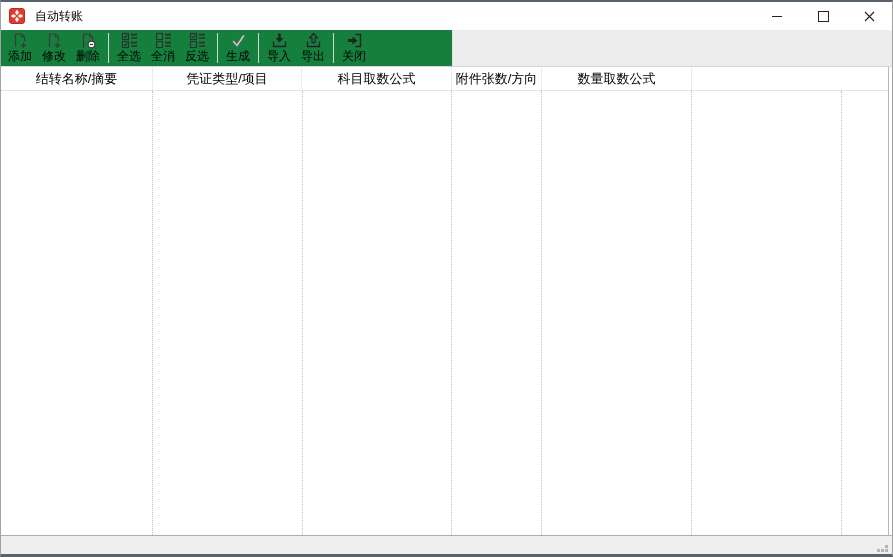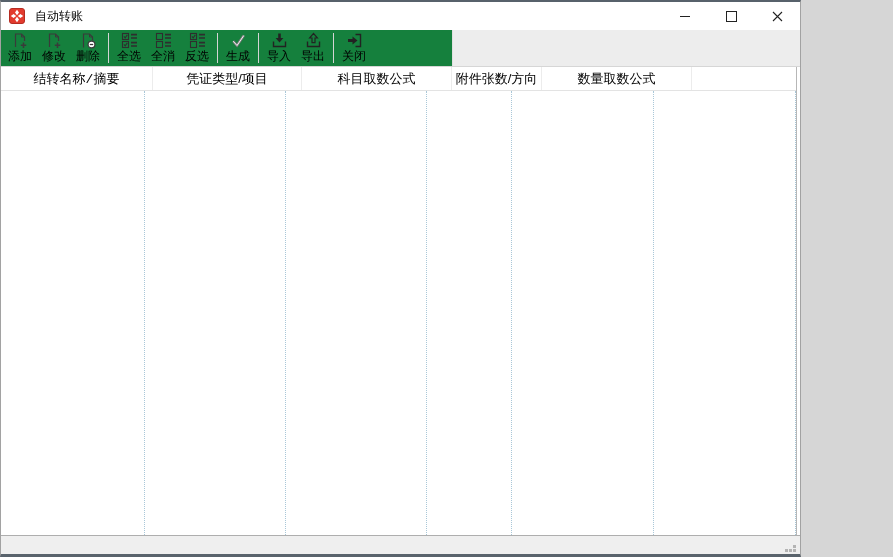--- a/index.html
+++ b/index.html
@@ -1,17 +1,17 @@
 <!DOCTYPE html>
 <html><head>
 <meta charset="utf-8">
 <style>
   html,body{margin:0;padding:0;background:#d6d6d6;font-family:"Liberation Sans","DejaVu Sans",sans-serif;}
   .window{
-    position:relative;width:801px;height:557px;box-sizing:border-box;
+    position:relative;width:893px;height:557px;box-sizing:border-box;
     border-top:2px solid #57616b;border-bottom:3px solid #59636c;
     border-left:1px solid #a2a2a2;border-right:1px solid #a2a2a2;
     background:#fff;overflow:hidden;
   }
   
   .titlebar{height:28px;display:flex;align-items:center;background:#fff;}
   .app-icon{margin-left:8px;display:flex;}
   .title{margin-left:10px;font-size:12px;color:#000;}
   .win-controls{margin-left:auto;display:flex;height:100%;}
   .win-btn{width:46px;height:100%;display:flex;align-items:center;justify-content:center;cursor:default;}
@@ -28,21 +28,21 @@
   .tb-rest{flex:1;background:#ededed;}
   
   .table{border-right:1px solid #b7b7b7;margin-right:3px;background:#fff;}
   .header-row{display:flex;height:23px;border-bottom:1px solid #e3e3e3;background:#fff;}
   .hcell{box-sizing:border-box;height:100%;display:flex;align-items:center;justify-content:center;
          font-size:13px;color:#000;border-right:1px solid #ececec;}
   .hcell:last-child{border-right:none;}
   .body-row{display:flex;height:444px;background:#fff;}
   .bcell{box-sizing:border-box;height:100%;border-right:1px dotted #a9c7d8;}
   .bcell:last-child{border-right:none;}
-  .col-0{width:152px;font-family:Liberation Mono, monospace;}.col-1{width:150px;}.col-2{width:149px;}
+  .col-0{width:152px;}.col-1{width:150px;}.col-2{width:149px;}
   .col-3{width:90px;}.col-4{width:150px;}.col-5{width:150px;}
   .col-6{flex:1;}
   .hline{height:1px;background:#aeaeae;}
   
   .statusbar{height:19px;background:#efefef;position:relative;}
   .grip{position:absolute;right:3px;bottom:2px;display:block;}
 </style>
 </head>
 <body>
 

